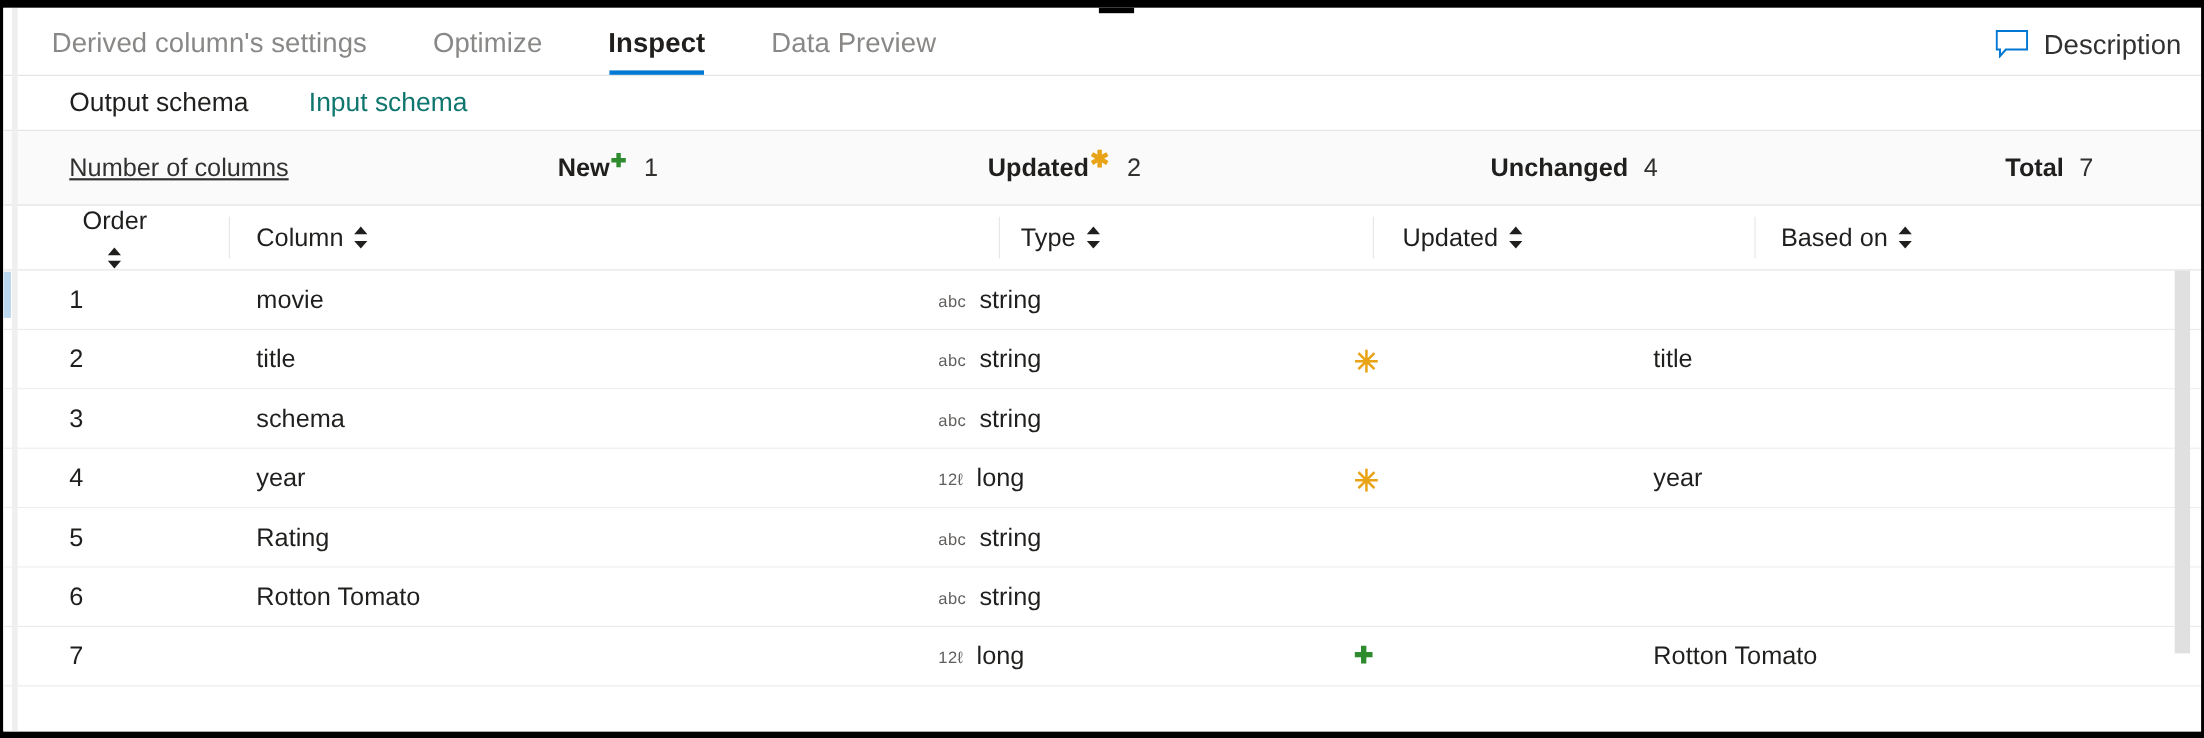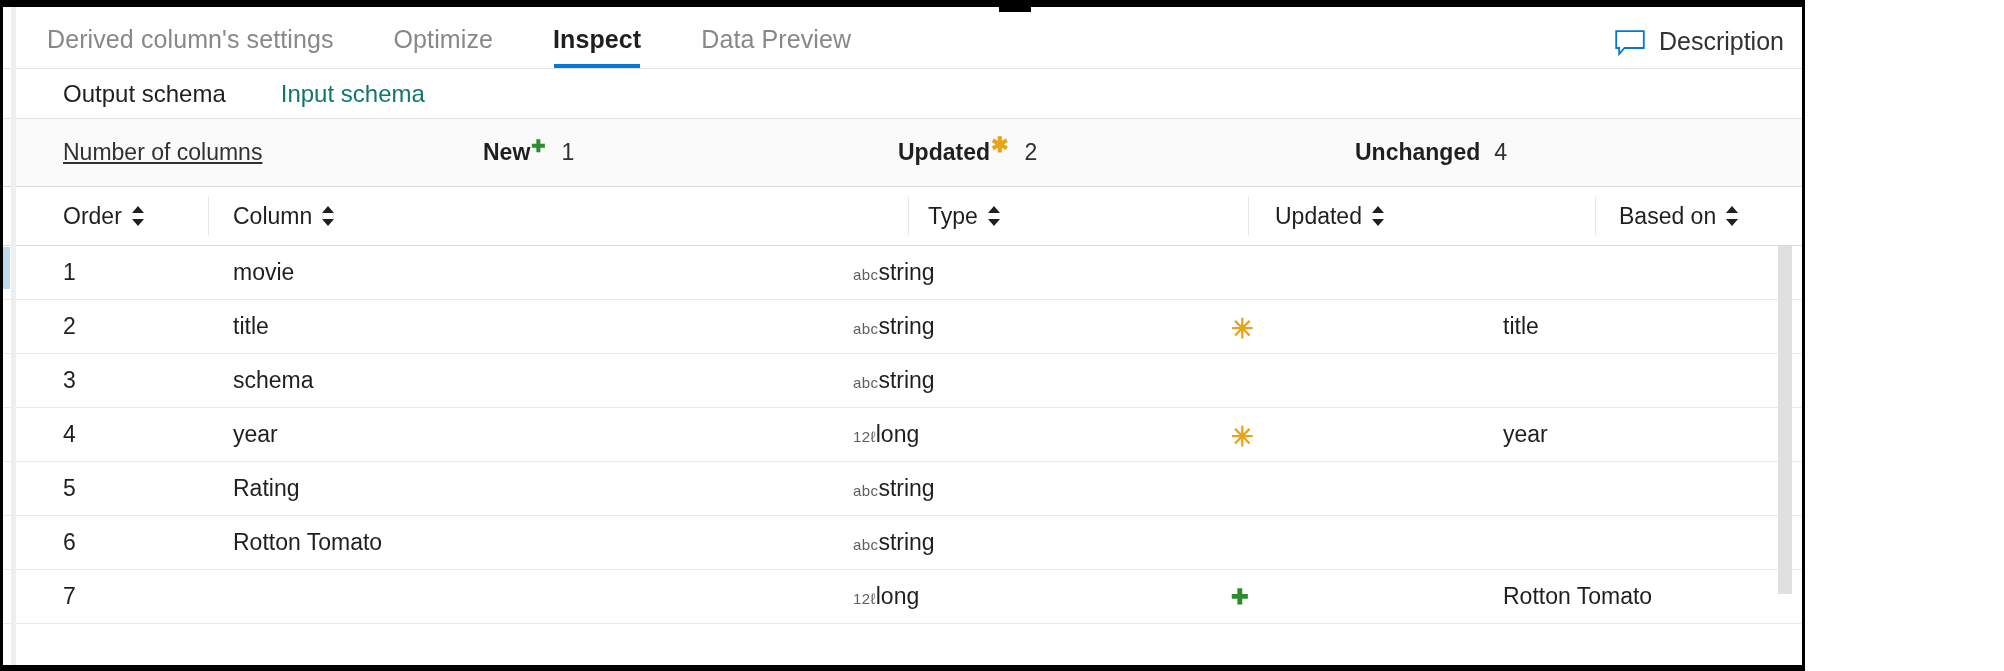--- a/index.html
+++ b/index.html
@@ -7,21 +7,21 @@
     padding: 0;
     background: #ffffff;
   }
   body {
     font-family: "Liberation Sans", sans-serif;
     -webkit-font-smoothing: antialiased;
   }
 
   #screen {
     position: relative;
-    width: 1805px;
+    width: 2004px;
     height: 671px;
     background: #ffffff;
     overflow: hidden;
     box-sizing: border-box;
     border-top: 7px solid #000000;
     border-bottom: 6px solid #000000;
     border-left: 3px solid #000000;
     border-right: 3px solid #000000;
   }
 
@@ -82,21 +82,21 @@
     bottom: 0;
     height: 4px;
     background: #0078d4;
   }
 
   .description-btn {
     position: absolute;
     right: 18px;
     bottom: 12px;
     display: flex;
-    align-items: flex-end;
+    align-items: flex-start;
     gap: 14px;
     cursor: pointer;
   }
   .description-btn .dlabel {
     font-size: 25px;
     color: #323130;
   }
   .bubble-icon {
     width: 30px;
     height: 26px;
@@ -163,21 +163,21 @@
     left: 1px;
     margin-right: 3px;
   }
   .stat .smark.plus { color: #2e8b2e; font-weight: bold; font-size: 17px; }
   .stat .smark.star { color: #e8a317; font-weight: bold; font-size: 21px; }
   .stat .svalue {
     font-size: 23px;
     color: #323130;
     margin-left: 14px;
   }
-  #stat-new      { left: 480px; }
+  #stat-new      { left: 504px; }
   #stat-updated  { left: 895px; }
   #stat-unchanged{ left: 1352px; text-align: right; }
   #stat-total    { left: 1820px; }
 
   
   .table-wrap {
     flex: 1 1 auto;
     position: relative;
     overflow: hidden;
     background: #ffffff;
@@ -247,21 +247,21 @@
     top: 0;
     height: 53px;
     display: flex;
     align-items: center;
     font-size: 23px;
     color: #201f1e;
     white-space: nowrap;
   }
   .c-order   { left: 60px; }
   .c-name    { left: 230px; }
-  .c-type    { left: 850px; display: flex; align-items: center; gap: 0; }
+  .c-type    { left: 850px; display: flex; align-items: center; gap: 12px; }
   .c-updated { left: 1228px; }
   .c-based   { left: 1500px; }
 
   .type-icon {
     font-size: 15px;
     color: #605e5c;
     letter-spacing: 0.4px;
     font-family: "Liberation Sans", sans-serif;
     position: relative;
     top: 2px;
@@ -377,21 +377,21 @@
 
       <div class="stat" id="stat-total">
         <span class="sname">Total</span>
         <span class="svalue">7</span>
       </div>
     </div>
 
     <div class="table-wrap">
 
       <div class="thead">
-        <div class="th" style="left:60px;">
+        <div class="th" style="left:72px;flex-direction:column;">
           <span class="thtext">Order</span>
           <span class="sort-icon"></span>
         </div>
         <div class="col-divider" style="left:205px;"></div>
 
         <div class="th" style="left:230px;">
           <span class="thtext">Column</span>
           <span class="sort-icon"></span>
         </div>
         <div class="col-divider" style="left:905px;"></div>

